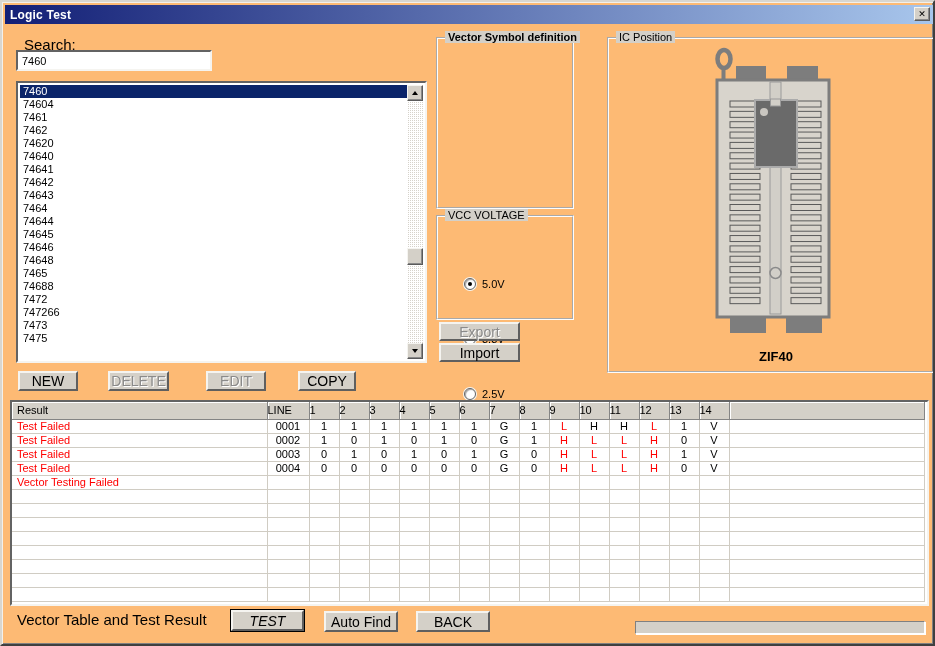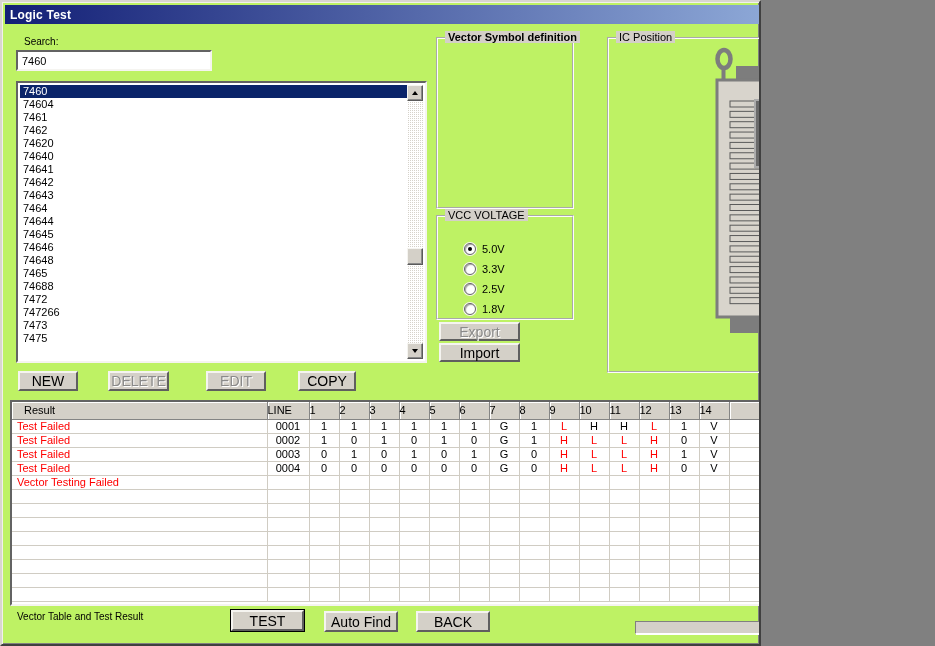--- a/index.html
+++ b/index.html
@@ -1,20 +1,20 @@
 <!DOCTYPE html>
 <html><head>
 <meta charset="utf-8">
 <style>
   * { margin:0; padding:0; box-sizing:border-box; }
   html,body { background:#808080; }
   body { font-family:"Liberation Sans","DejaVu Sans",sans-serif; font-size:11px; color:#000; }
 
   .window {
-    position:relative; width:761px; height:646px; background:#bef264;
+    position:relative; width:935px; height:646px; background:#fdba74;
     border:2px solid; border-color:#d9d6cf #404040 #404040 #d9d6cf;
     box-shadow: inset 1px 1px 0 #f2f0eb, inset -1px -1px 0 #808080;
     overflow:hidden;
   }
   .titlebar {
     position:absolute; left:3px; top:3px; width:929px; height:19px;
     background:linear-gradient(to right,#131f76,#a8c6ec);
     display:flex; align-items:center; padding-left:5px;
   }
   .title-text { color:#fff; font-weight:bold; font-size:12px; letter-spacing:.2px; }
@@ -33,24 +33,24 @@
     position:absolute; background:#d4d0c8; border:2px solid;
     border-color:#f5f4f0 #5f5f5f #5f5f5f #f5f4f0;
     font-size:14px; text-align:left; display:flex; align-items:center; justify-content:center;
     cursor:default;
   }
   .btn.disabled { color:#8a8a8a; text-shadow:1px 1px 0 #fff; }
   .btn.default-btn { border:1px solid #000; }
   .btn.default-btn .inner {
     width:100%; height:100%; border:2px solid;
     border-color:#f5f4f0 #5f5f5f #5f5f5f #f5f4f0;
-    display:flex; align-items:center; justify-content:center;
-  }
-
-  .label { position:absolute; font-size:10px; }
+    display:flex; align-items:center; justify-content:center;font-style:italic;
+  }
+
+  .label { position:absolute; font-size:15px; }
 
   .search-input {
     position:absolute; left:14px; top:48px; width:196px; height:21px;
     border:2px solid; border-color:#636363 #f5f4f0 #f5f4f0 #636363;
     background:#fff; font-family:inherit; font-size:11px; padding:1px 4px; outline:none;
   }
 
   .listbox {
     position:absolute; left:14px; top:79px; width:411px; height:282px;
     overflow:hidden;
@@ -75,36 +75,36 @@
     background:#d4d0c8; border:1px solid; border-color:#f5f4f0 #5a5a5a #5a5a5a #f5f4f0;
     box-shadow: inset -1px -1px 0 #8a8a8a; }
 
   .groupbox { position:absolute; border:2px groove #fdfdfd; }
   .groupbox > .legend {
     position:absolute; top:-8px; left:7px; background:#d4d0c8; padding:0 3px; font-size:11px; white-space:nowrap;
   }
   .symbol-lines { position:absolute; left:16px; top:31px; line-height:13.3px; white-space:pre; }
 
   .vcc-options { position:absolute; left:26px; top:22px; }
-  .vcc-row { display:flex; align-items:center; height:20px; }
+  .vcc-row { display:flex; align-items:center; height:20px;margin-top:35px; }
   .radio { width:12px; height:12px; border-radius:50%; background:#fff; margin-right:6px;
     border:1px solid #636363; box-shadow: inset 1px 1px 1px rgba(0,0,0,.35), 0 0 0 1px #f5f4f0; position:relative; }
   .radio.checked::after { content:""; position:absolute; left:3px; top:3px; width:4px; height:4px; border-radius:50%; background:#000; }
 
   .result-panel {
     position:absolute; left:8px; top:398px; width:919px; height:206px;
     background:#fff; border:2px solid; border-color:#636363 #f5f4f0 #f5f4f0 #636363; overflow:hidden;
   }
   table.result-table { border-collapse:collapse; table-layout:fixed; width:913px; }
   .result-table th {
     height:17px; background:#d4d0c8; font-weight:normal; font-size:11px;
     border-right:1px solid #848484; border-bottom:1px solid #848484;
     box-shadow: inset 1px 1px 0 #fff; text-align:left; padding:0;
   }
-  .result-table th.col-result { text-align:left; padding-left:12px;margin-left:36px; }
+  .result-table th.col-result { text-align:left; padding-left:5px;margin-left:36px; }
   .result-table td {
     height:14px; font-size:11px; text-align:center; padding:0;
     border-right:1px solid #d0ccc3; border-bottom:1px solid #d0ccc3;
     white-space:nowrap; overflow:hidden;
   }
   .result-table td.col-result { text-align:left; padding-left:5px; }
   .red { color:#ff0000; }
 
   .progressbar {
     position:absolute; left:633px; top:619px; width:290px; height:13px;

